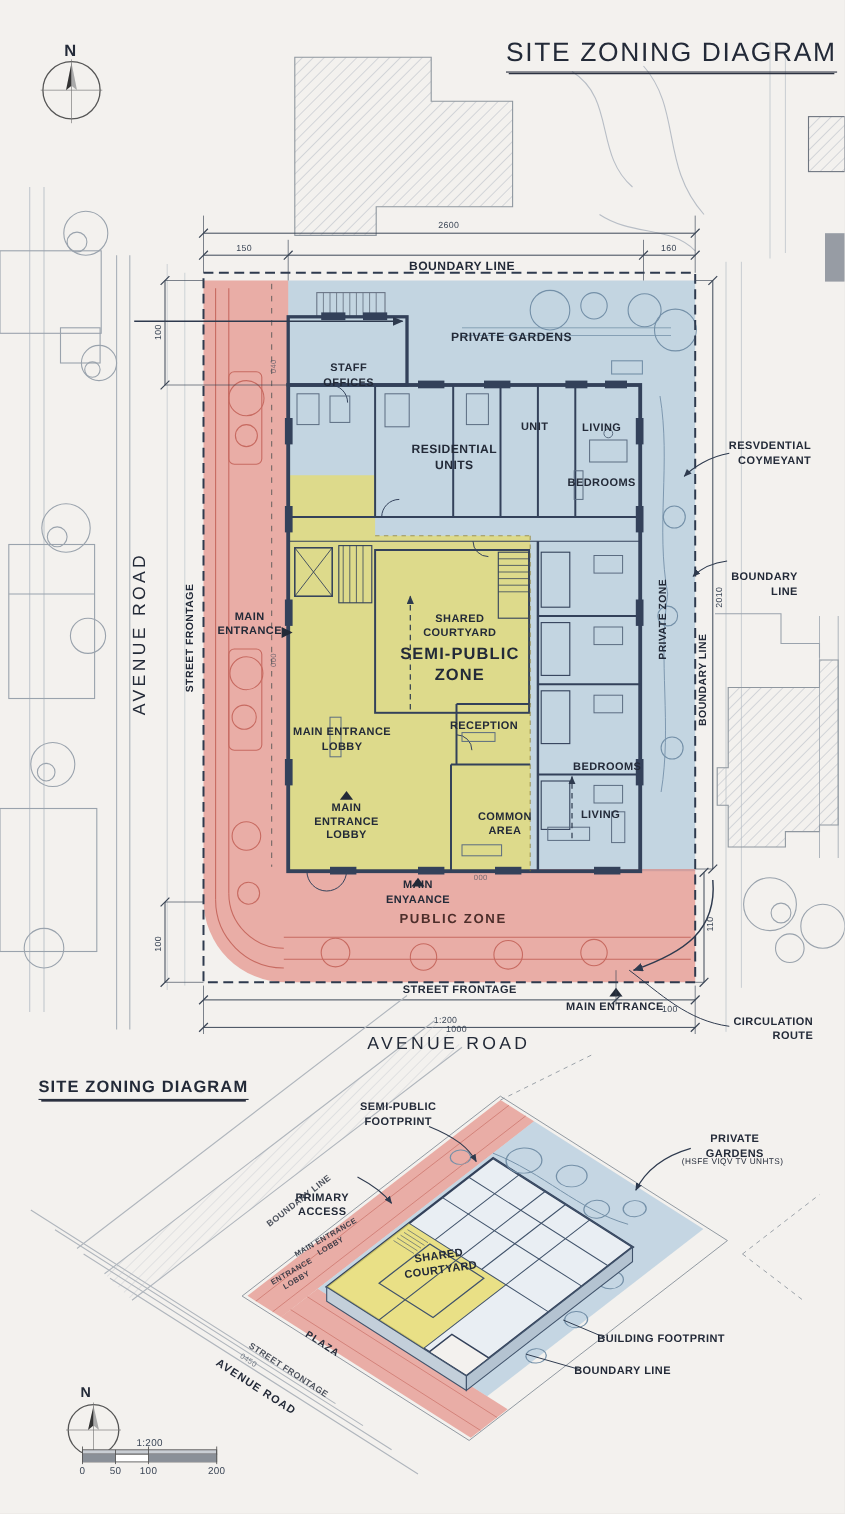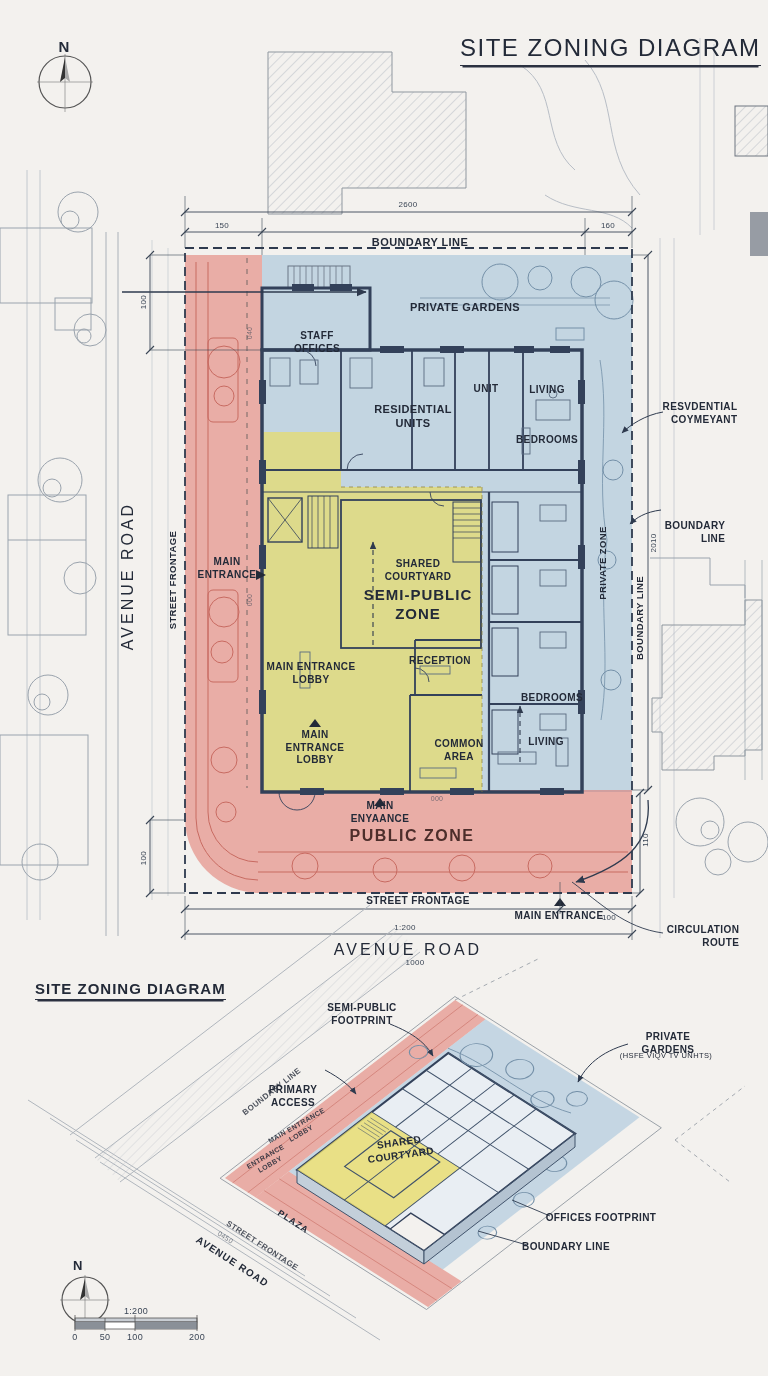--- a/index.html
+++ b/index.html
@@ -309,21 +309,21 @@
 LOBBY</div>
 <div class="lbl" style="left:552px;top:698px;">BEDROOMS</div>
 <div class="lbl" style="left:546px;top:742px;">LIVING</div>
 <div class="lbl" style="left:437px;top:750px;padding-left:44px;">COMMON
 AREA</div>
 <div class="lbl" style="left:315px;top:748px;">MAIN
 ENTRANCE
 LOBBY</div>
 <div class="lbl" style="left:380px;top:812px;">MAIN
 ENYAANCE</div>
-<div class="lbl maroon" style="left:412px;top:836px;font-size:16px;letter-spacing:1.5px;">PUBLIC ZONE</div>
+<div class="lbl maroon" style="left:412px;top:836px;font-size:12px;letter-spacing:1.5px;">PUBLIC ZONE</div>
 <div class="lbl" style="left:418px;top:901px;">STREET FRONTAGE</div>
 <div class="lbl" style="left:559px;top:916px;">MAIN ENTRANCE</div>
 <div class="lbl laln" style="left:703px;top:936px;">CIRCULATION
 ROUTE</div>
 <div class="lbl road" style="left:408px;top:950px;">AVENUE ROAD</div>
 <div class="lbl road rot" style="left:128px;top:576px;">AVENUE ROAD</div>
 <div class="lbl rot" style="left:173px;top:580px;font-size:9.5px;">STREET FRONTAGE</div>
 <div class="lbl laln" style="left:700px;top:413px;">RESVDENTIAL
 COYMEYANT</div>
 <div class="lbl laln" style="left:695px;top:512px;margin-top:20px;">BOUNDARY
@@ -331,35 +331,35 @@
 <div class="lbl rot" style="left:640px;top:618px;font-size:9.5px;">BOUNDARY LINE</div>
 <div class="lbl rot" style="left:603px;top:563px;font-size:9.5px;">PRIVATE ZONE</div>
 
 <div class="lbl dim" style="left:408px;top:205px;">2600</div>
 <div class="lbl dim" style="left:222px;top:226px;">150</div>
 <div class="lbl dim" style="left:608px;top:226px;">160</div>
 <div class="lbl dim rot" style="left:144px;top:302px;">100</div>
 <div class="lbl dim rot" style="left:144px;top:858px;">100</div>
 <div class="lbl dim rot" style="left:654px;top:543px;">2010</div>
 <div class="lbl dim rot" style="left:646px;top:840px;">110</div>
-<div class="lbl dim" style="left:415px;top:963px;">1000</div>
+<div class="lbl dim" style="left:415px;top:936px;">1000</div>
 <div class="lbl dim" style="left:405px;top:928px;">1:200</div>
 <div class="lbl dim" style="left:609px;top:918px;">100</div>
 <div class="lbl dim rot tiny" style="left:250px;top:333px;">040</div>
 <div class="lbl dim rot tiny" style="left:250px;top:600px;">000</div>
 <div class="lbl dim tiny" style="left:437px;top:799px;">000</div>
 
 <div class="title2" style="left:35px;top:980px;">SITE ZONING DIAGRAM</div>
 <div class="lbl" style="left:362px;top:1014px;">SEMI-PUBLIC
 FOOTPRINT</div>
 <div class="lbl" style="left:293px;top:1060px;margin-top:36px;">PRIMARY
 ACCESS</div>
 <div class="lbl" style="left:668px;top:1043px;">PRIVATE GARDENS</div>
 <div class="lbl" style="left:666px;top:1056px;font-size:7.5px;font-weight:400;">(HSFE VIQV TV UNHTS)</div>
-<div class="lbl" style="left:601px;top:1218px;">OFFICES FOOTPRINT</div>
+<div class="lbl" style="left:601px;top:1218px;">BUILDING FOOTPRINT</div>
 <div class="lbl" style="left:566px;top:1247px;">BOUNDARY LINE</div>
 <div class="lbl" style="left:400px;top:1149px;transform:translate(-50%,-50%) rotate(-8deg);">SHARED
 COURTYARD</div>
 <div class="lbl" style="left:299px;top:1130px;font-size:7px;opacity:.85;transform:translate(-50%,-50%) rotate(-30deg);">MAIN ENTRANCE
 LOBBY</div>
 <div class="lbl" style="left:268px;top:1161px;font-size:7px;opacity:.85;transform:translate(-50%,-50%) rotate(-30deg);">ENTRANCE
 LOBBY</div>
 <div class="lbl" style="left:272px;top:1092px;font-size:8px;opacity:.8;transform:translate(-50%,-50%) rotate(-38deg);">BOUNDARY LINE</div>
 <div class="lbl" style="left:293px;top:1222px;font-size:9px;letter-spacing:1px;transform:translate(-50%,-50%) rotate(33deg);">PLAZA</div>
 <div class="lbl" style="left:262px;top:1246px;font-size:8px;opacity:.8;transform:translate(-50%,-50%) rotate(33deg);">STREET FRONTAGE</div>

